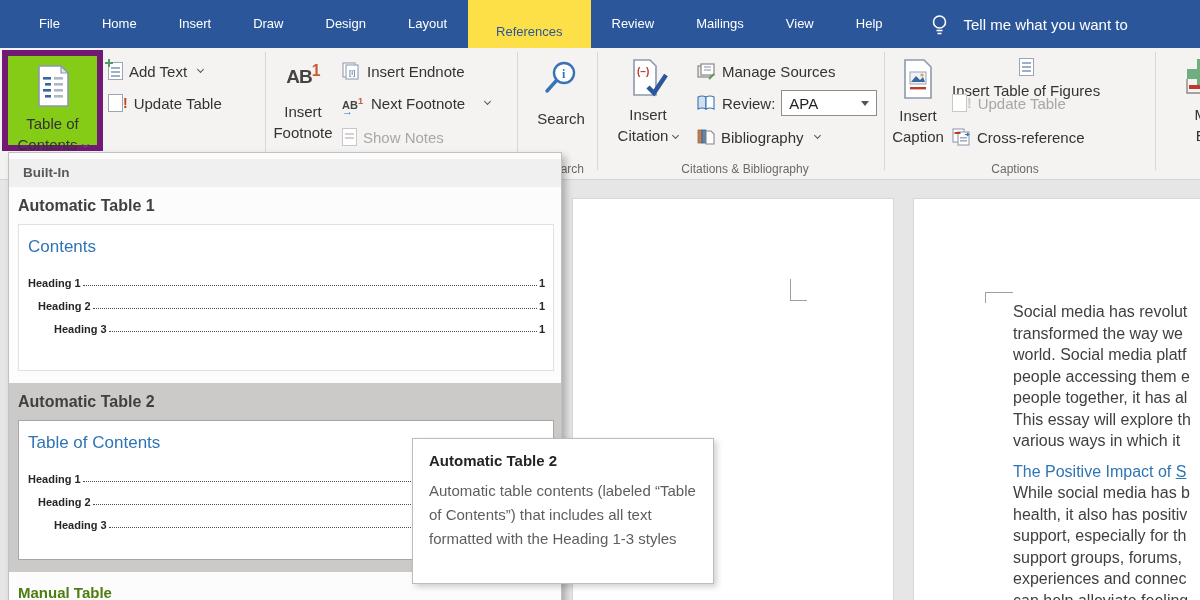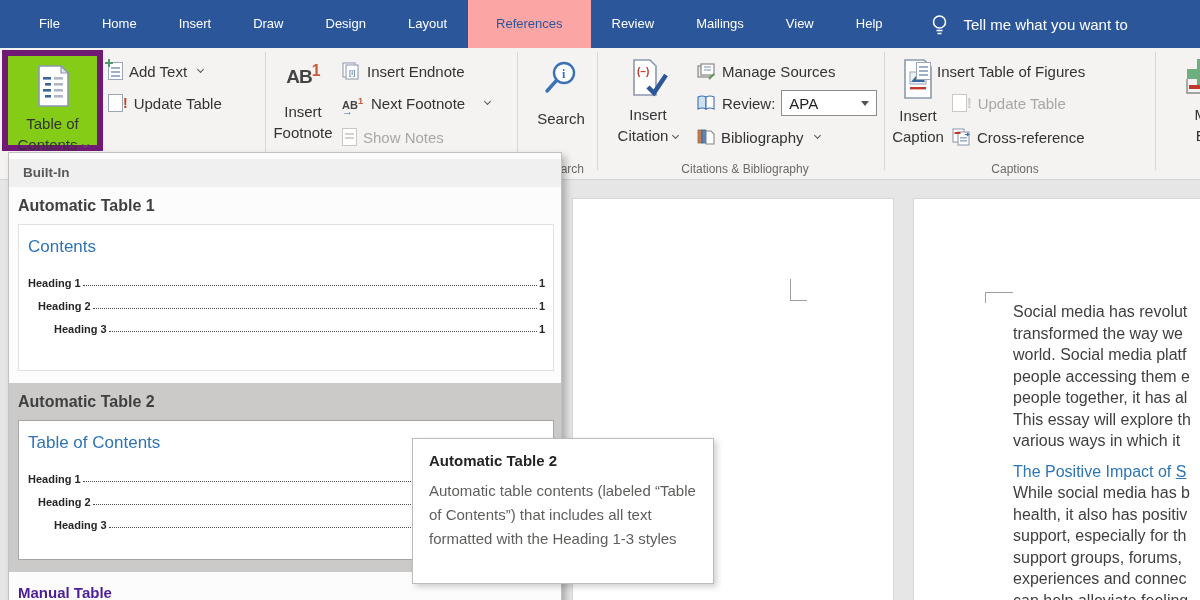--- a/index.html
+++ b/index.html
@@ -3,21 +3,21 @@
 <meta charset="utf-8">
 <style>
   * { margin:0; padding:0; box-sizing:border-box; }
   html,body { width:1200px; height:600px; overflow:hidden; }
   body { font-family:"Liberation Sans", sans-serif; position:relative; background:#e7e6e6; }
 
   
   .tabbar { position:absolute; left:0; top:0; width:1200px; height:48px; background:#2b579a;
             display:flex; align-items:stretch; padding-left:18px; }
   .tab { color:#fff; font-size:13px; line-height:48px; padding:0 21px; white-space:nowrap; cursor:default; }
-  .tab.active { background:#fca5a5; color:#2b579a; padding:0 28px; }
+  .tab.active { background:#fde047; color:#2b579a; padding:8px 28px; }
   .tellme { display:flex; align-items:center; margin-left:26px; color:#fff; font-size:15px; gap:15px; white-space:nowrap; }
 
   
   .ribbon { position:absolute; left:0; top:48px; width:1200px; height:132px; background:#f4f3f2;
             border-bottom:1px solid #d6d4d2; font-size:15px; color:#3b3a39; }
   .rsep { position:absolute; top:4px; width:1px; height:118px; background:#d9d7d5; }
   .grouplabel { position:absolute; top:114px; font-size:12px; color:#6b6a68; text-align:center; white-space:nowrap; }
 
   .bigbtn { position:absolute; top:2px; height:101px; display:flex; flex-direction:column; align-items:center;
             justify-content:flex-start; text-align:center; cursor:default; }
@@ -66,21 +66,21 @@
                line-height:28px; padding-left:14px; }
   .dd-item { position:relative; padding:10px 7px 12px 9px; }
   .dd-item.hover { background:#cbcac9; }
   .dd-title { font-size:16px; font-weight:bold; color:#404040; margin-bottom:9px; }
   .previewcard { background:#fff; border:1px solid #e3e1df; padding:12px 8px 10px 9px; height:147px; }
   .dd-item.hover .previewcard { border-color:#a8a6a4; height:140px; }
   .pv-head { font-size:17px; color:#2e74b5; margin-bottom:9px; }
   .toc-row { display:flex; align-items:flex-end; font-size:11px; font-weight:bold; color:#262626; height:23px; }
   .toc-row .leader { flex:1; border-bottom:1.6px dotted #4d4d4d; margin:0 2px 3px 2px; }
   .ind1 { padding-left:10px; } .ind2 { padding-left:26px; }
-  .dd-manual { font-size:15px; font-weight:bold; color:#4c1d95; padding:12px 0 0 9px; }
+  .dd-manual { font-size:15px; font-weight:bold; color:#4d7c0f; padding:12px 0 0 9px; }
 
   
   .tooltip { position:absolute; left:412px; top:438px; width:302px; min-height:146px; background:#fff;
              border:1px solid #bebbb8; box-shadow:3px 3px 6px rgba(0,0,0,.18); z-index:20; padding:13px 16px; }
   .tt-title { font-size:15px; font-weight:bold; color:#252423; margin-bottom:10px; }
   .tt-body { font-size:15px; color:#605e5c; line-height:24px; width:268px; }
 
   svg { display:block; }
 </style>
 </head>
@@ -263,21 +263,21 @@
         <rect x="9" y="13" width="16" height="12" fill="#eef1f5" stroke="#9aa5b5" stroke-width="1"></rect>
         <path d="M10 23 L15 17 L19 21 L22 18 L24 23 Z" fill="#3a66a0"></path>
         <circle cx="21" cy="16" r="1.6" fill="#e2a23c"></circle>
         <rect x="9" y="28" width="16" height="2.4" fill="#c0392b"></rect>
       </svg>
     </span>
     <span class="lbl" style="margin-top:6px;">Insert</span>
     <span class="lbl">Caption</span>
   </div>
 
-  <div class="smallbtn" style="left:916px; top:10px;">
+  <div class="smallbtn" style="left:952px; top:10px;flex-direction:column;">
     <span class="mini-doc">
       <span class="line" style="top:3px;"></span>
         <span class="line" style="top:7px;"></span>
         <span class="line" style="top:11px;"></span>
     </span>
     <span>Insert Table of Figures</span>
   </div>
 
   <div class="smallbtn disabled" style="left:952px; top:42px;">
     <span style="display:flex; align-items:center;">

